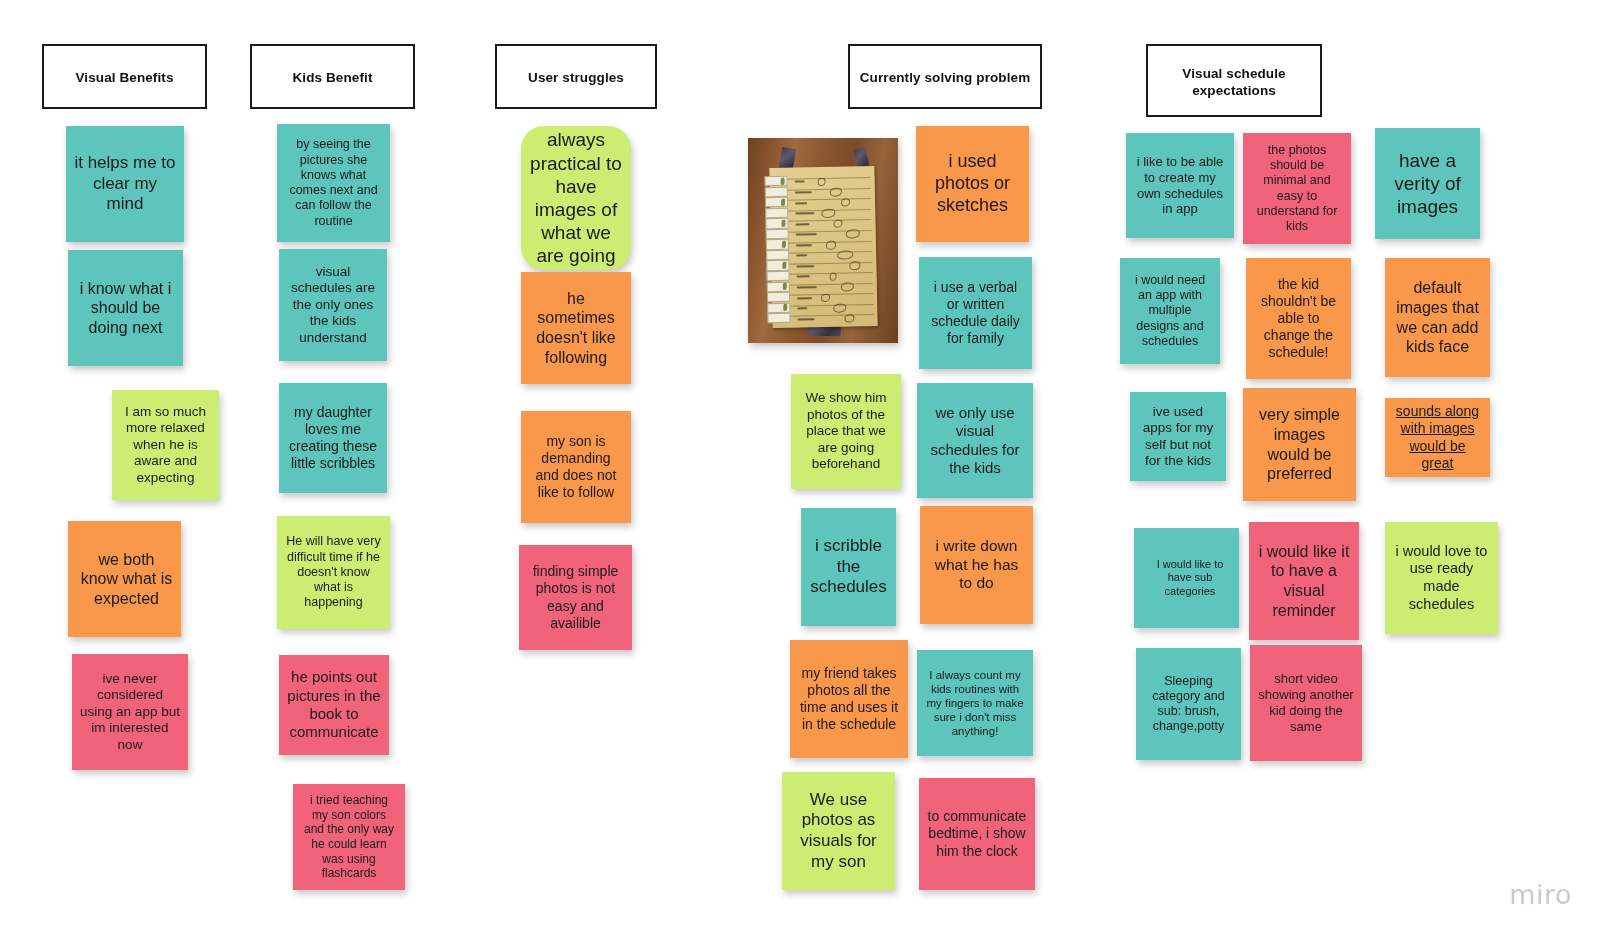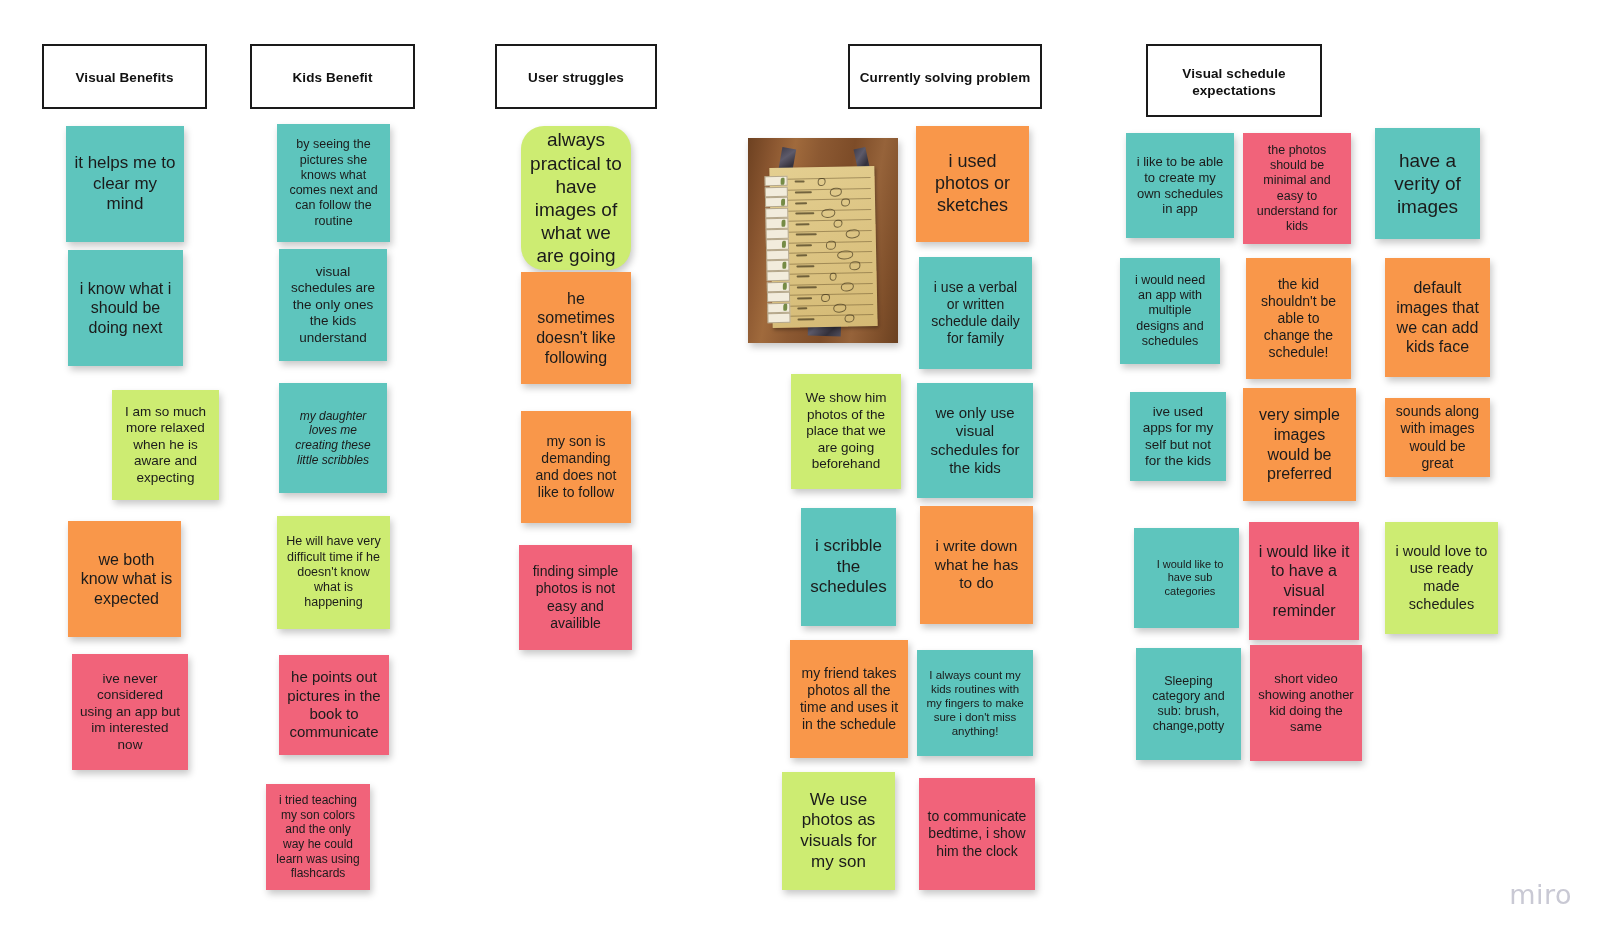--- a/index.html
+++ b/index.html
@@ -169,30 +169,30 @@
       </div>
       <div class="hdr" style="left: 250px; top: 44px; width: 165px; height: 65px;">
         <div class="hdr-label">Kids Benefit</div>
       </div>
       <div class="note c-teal" style="left: 277px; top: 124px; width: 113px; height: 118px; font-size: 12.5px;">
         <span class="txt">by seeing the pictures she knows what comes next and can follow the routine</span>
       </div>
       <div class="note c-teal" style="left: 279px; top: 249px; width: 108px; height: 112px; font-size: 13.5px;">
         <span class="txt">visual schedules are the only ones the kids understand</span>
       </div>
-      <div class="note c-teal" style="left: 279px; top: 383px; width: 108px; height: 110px; font-size: 12px; font-style: italic;">
+      <div class="note c-teal" style="left: 279px; top: 383px; width: 108px; height: 110px; font-size: 14px;">
         <span class="txt">my daughter loves me creating these little scribbles</span>
       </div>
       <div class="note c-green" style="left: 277px; top: 516px; width: 113px; height: 113px; font-size: 12.5px;">
         <span class="txt">He will have very difficult time if he doesn't know what is happening</span>
       </div>
       <div class="note c-pink" style="left: 279px; top: 655px; width: 110px; height: 100px; font-size: 15px;">
         <span class="txt">he points out pictures in the book to communicate</span>
       </div>
-      <div class="note c-pink" style="left: 266px; top: 784px; width: 104px; height: 106px; font-size: 12px;">
+      <div class="note c-pink" style="left: 293px; top: 784px; width: 112px; height: 106px; font-size: 12px;">
         <span class="txt">i tried teaching my son colors and the only way he could learn was using flashcards</span>
       </div>
       <div class="hdr" style="left: 495px; top: 44px; width: 162px; height: 65px;">
         <div class="hdr-label">User struggles</div>
       </div>
       <div class="note c-green" style="left: 521px; top: 126px; width: 110px; height: 144px; font-size: 19px; border-radius: 23px;">
         <span class="txt">it's not always practical to have images of what we are going to do</span>
       </div>
       <div class="note c-orange" style="left: 521px; top: 272px; width: 110px; height: 112px; font-size: 16px;">
         <span class="txt">he sometimes doesn't like following</span>
@@ -328,21 +328,21 @@
       </div>
       <div class="note c-orange" style="left: 1385px; top: 258px; width: 105px; height: 119px; font-size: 16px;">
         <span class="txt">default images that we can add kids face</span>
       </div>
       <div class="note c-teal" style="left: 1130px; top: 392px; width: 96px; height: 89px; font-size: 13.5px;">
         <span class="txt">ive used apps for my self but not for the kids</span>
       </div>
       <div class="note c-orange" style="left: 1243px; top: 388px; width: 113px; height: 113px; font-size: 16px;">
         <span class="txt">very simple images would be preferred</span>
       </div>
-      <div class="note c-orange" style="left: 1385px; top: 398px; width: 105px; height: 79px; font-size: 14px;">
+      <div class="note c-orange" style="left: 1385px; top: 398px; width: 105px; height: 79px; font-size: 14px; text-decoration: underline;">
         <span class="txt">sounds along with images would be great</span>
       </div>
       <div class="note c-teal" style="left: 1134px; top: 528px; width: 105px; height: 100px; font-size: 11px; padding-left: 15px;">
         <span class="txt">I would like to have sub categories</span>
       </div>
       <div class="note c-pink" style="left: 1249px; top: 522px; width: 110px; height: 118px; font-size: 16px;">
         <span class="txt">i would like it to have a visual reminder</span>
       </div>
       <div class="note c-green" style="left: 1385px; top: 522px; width: 113px; height: 112px; font-size: 14.5px;">
         <span class="txt">i would love to use ready made schedules</span>

